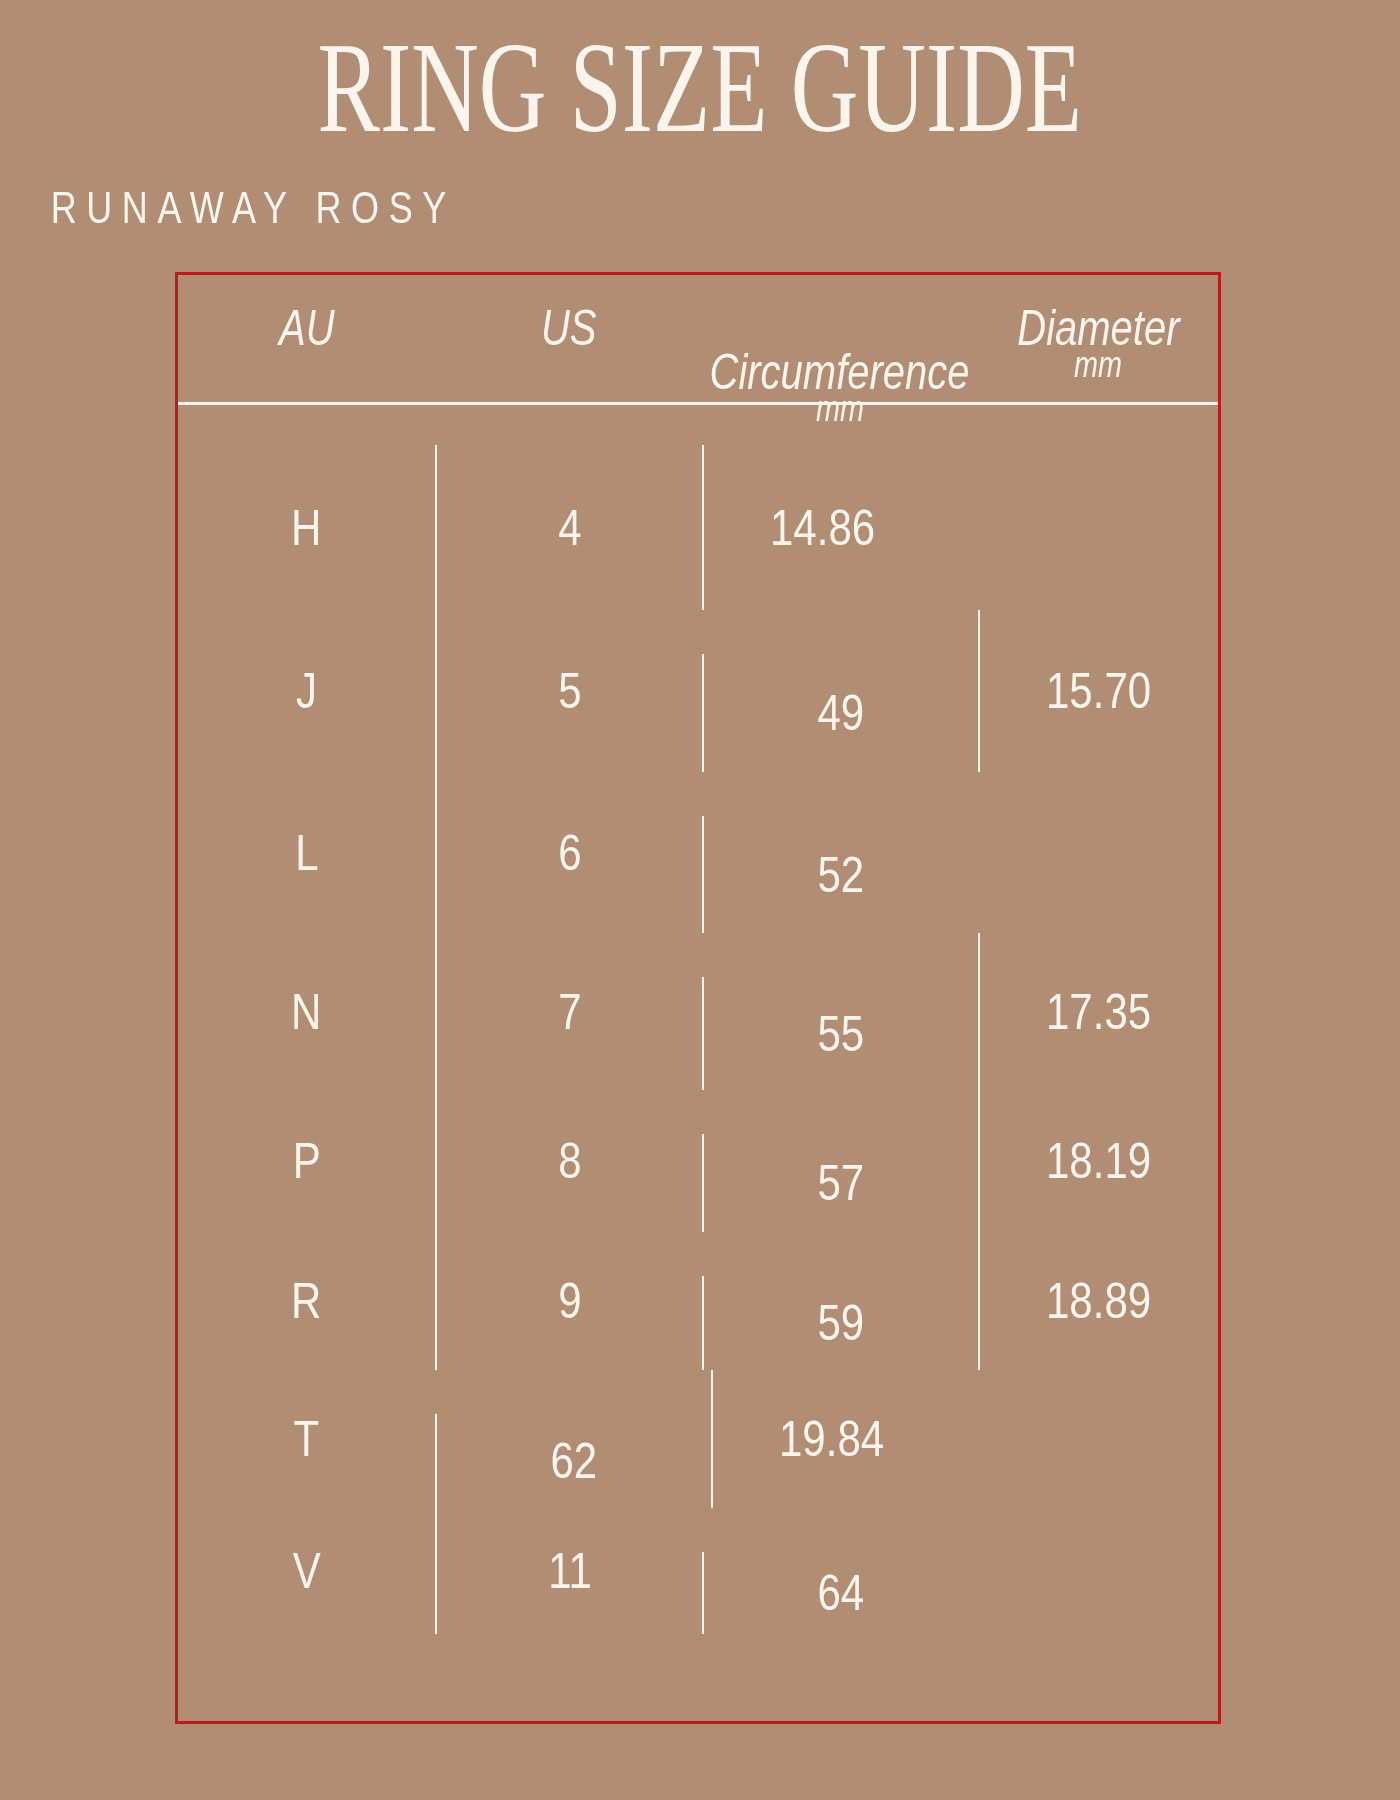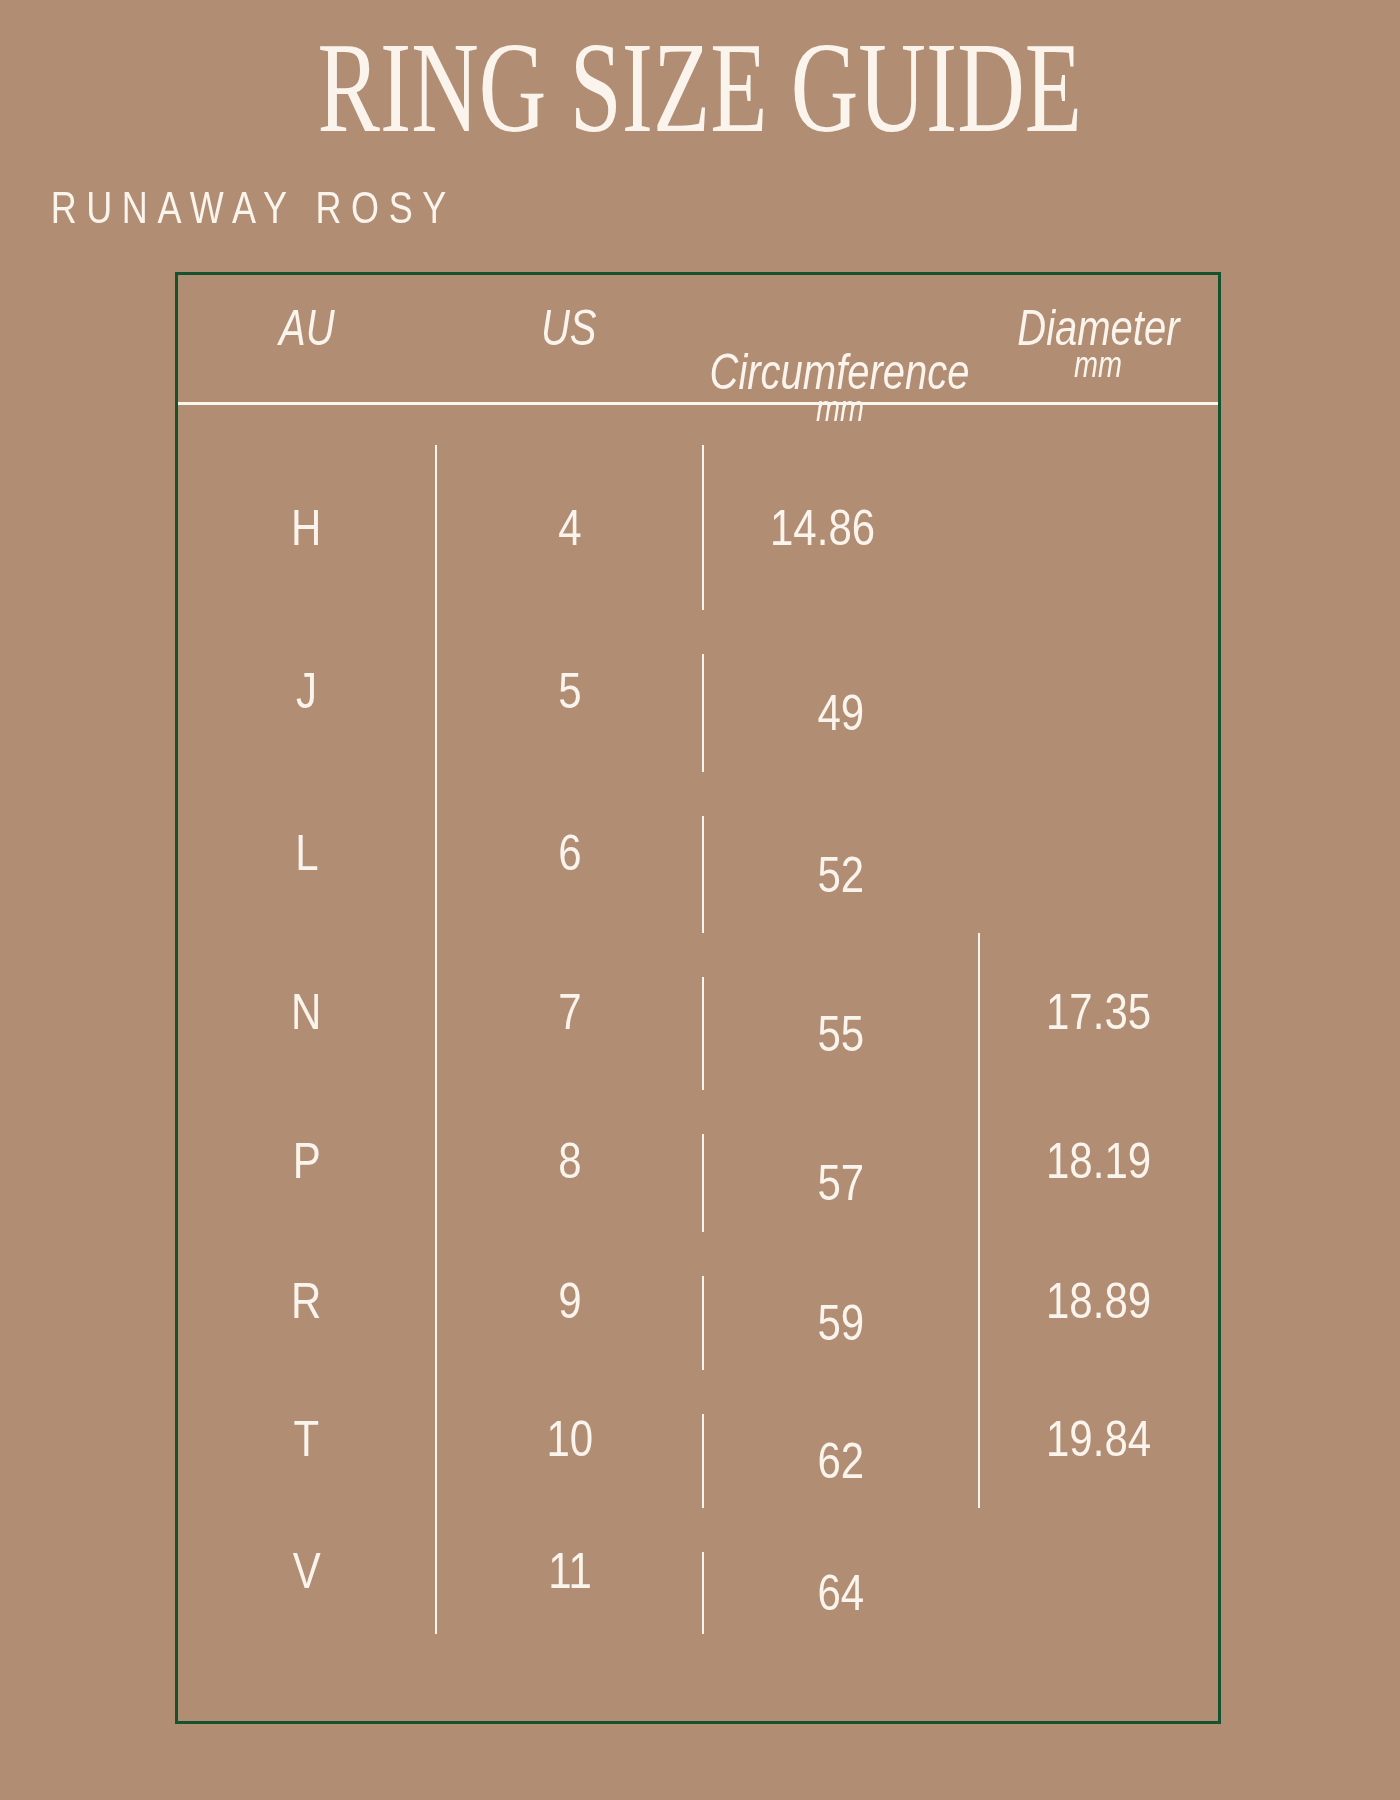--- a/index.html
+++ b/index.html
@@ -42,21 +42,21 @@
     line-height: 1;
   }
   .subtitle .sx80 { letter-spacing: 12px; }
 
   .size-table {
     position: absolute;
     left: 175px;
     top: 272px;
     width: 1046px;
     height: 1452px;
-    border: 3px solid #14532d;
+    border: 3px solid #b91c1c;
     box-sizing: border-box;
     display: flex;
     flex-direction: column;
   }
   .thead {
     flex: 0 0 130px;
     height: 130px;
     box-sizing: border-box;
     border-bottom: 3px solid #FAF4EC;
     display: flex;
@@ -145,20 +145,23 @@
       <div class="trow">
         <div class="cell col-au">
             <span class="sx84">J</span>
           </div>
         <div class="cell col-us">
             <span class="sx84">5</span>
           </div>
         <div class="cell col-circ">
             <span class="sx84">49</span>
           </div>
+        <div class="cell col-dia">
+            <span class="sx84">15.70</span>
+          </div>
       </div>
 
       <div class="trow">
         <div class="cell col-au">
             <span class="sx84">L</span>
           </div>
         <div class="cell col-us">
             <span class="sx84">6</span>
           </div>
         <div class="cell col-circ">
@@ -207,23 +210,20 @@
             <span class="sx84">59</span>
           </div>
         <div class="cell col-dia">
             <span class="sx84">18.89</span>
           </div>
       </div>
 
       <div class="trow">
         <div class="cell col-au">
             <span class="sx84">T</span>
-          </div>
-        <div class="cell col-us">
-            <span class="sx84">10</span>
           </div>
         <div class="cell col-circ">
             <span class="sx84">62</span>
           </div>
         <div class="cell col-dia">
             <span class="sx84">19.84</span>
           </div>
       </div>
 
       <div class="trow">

